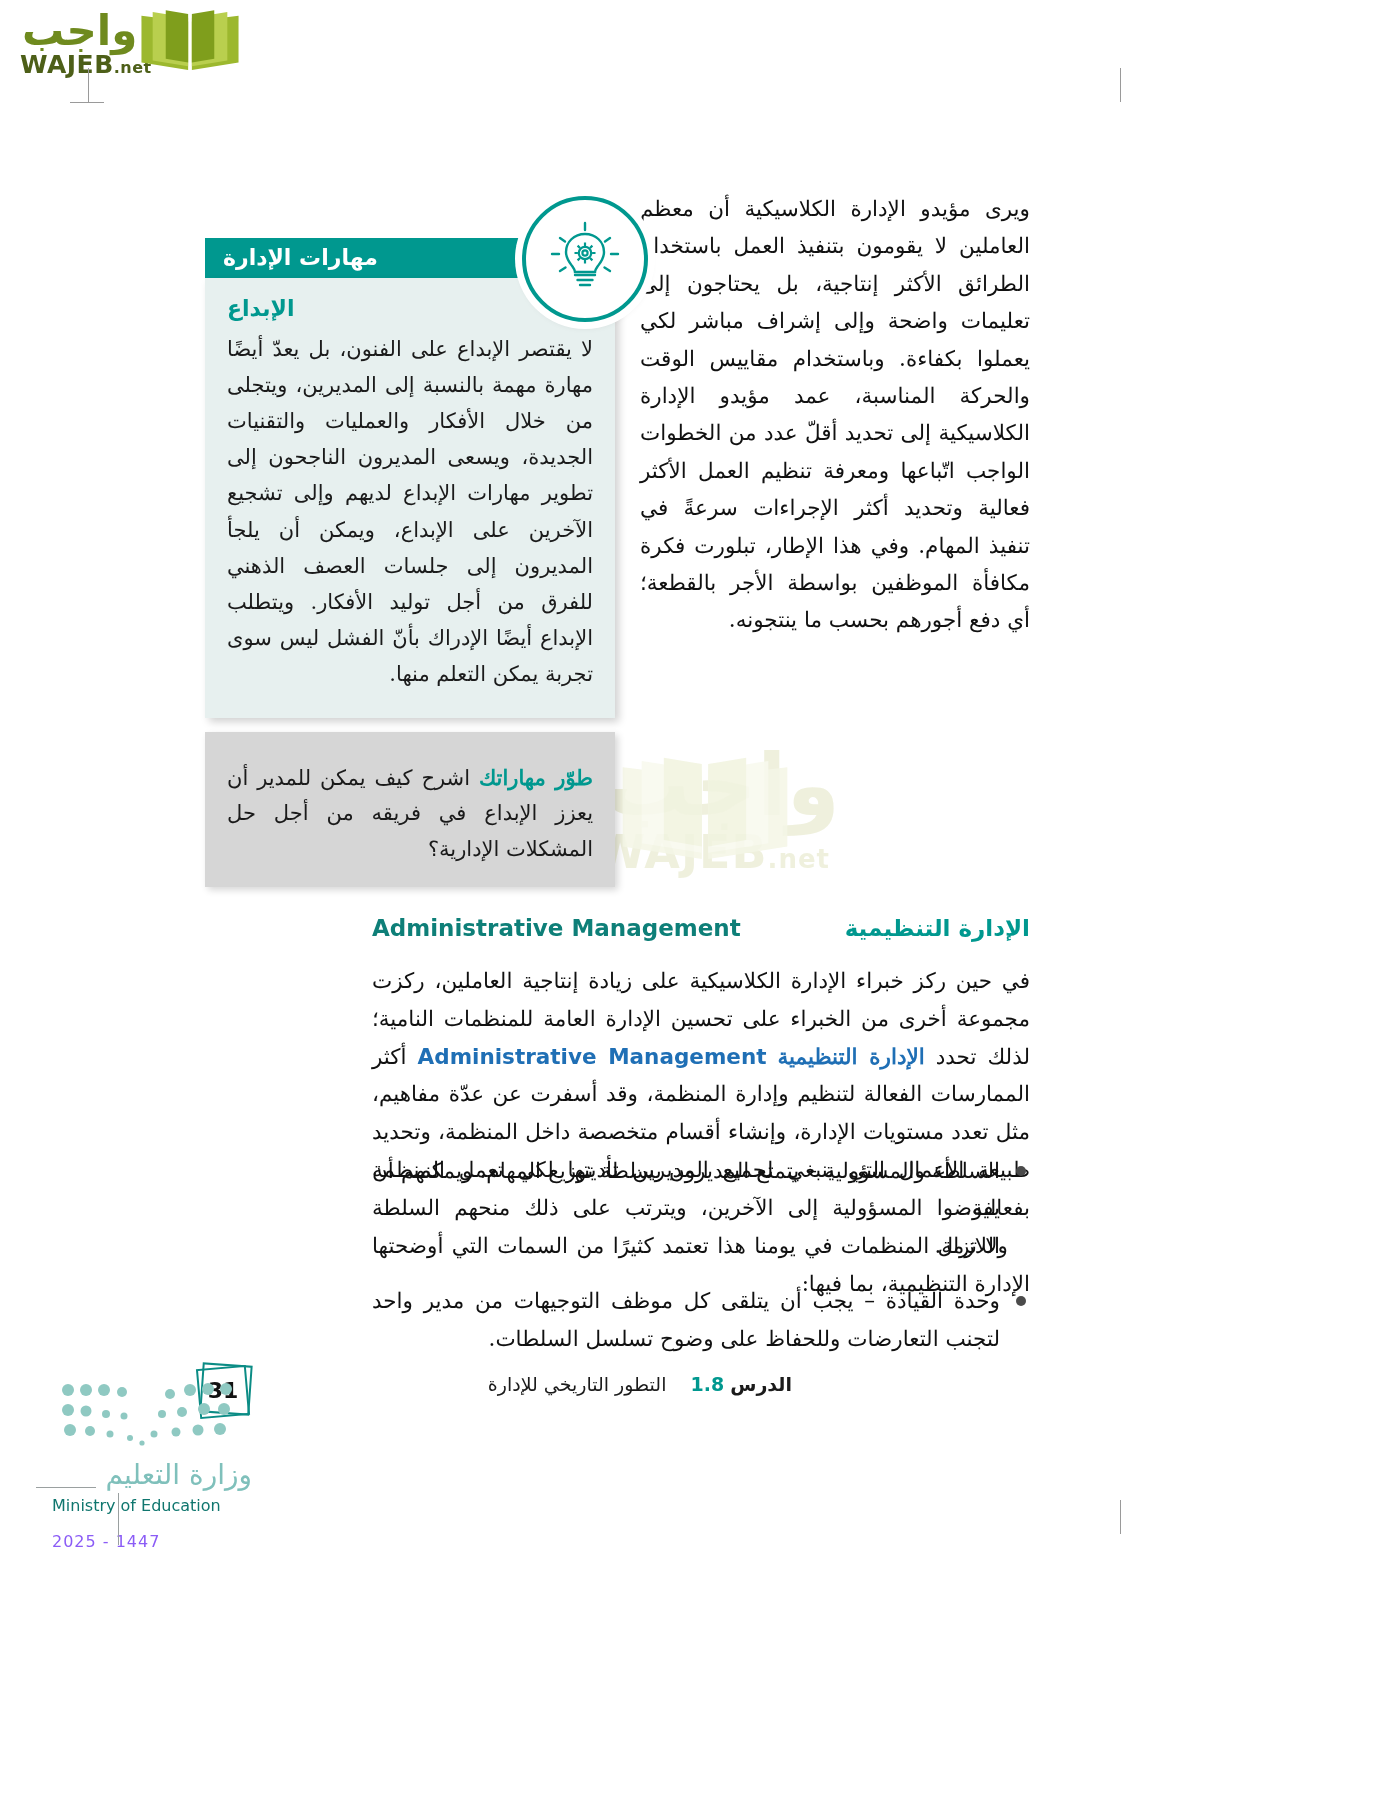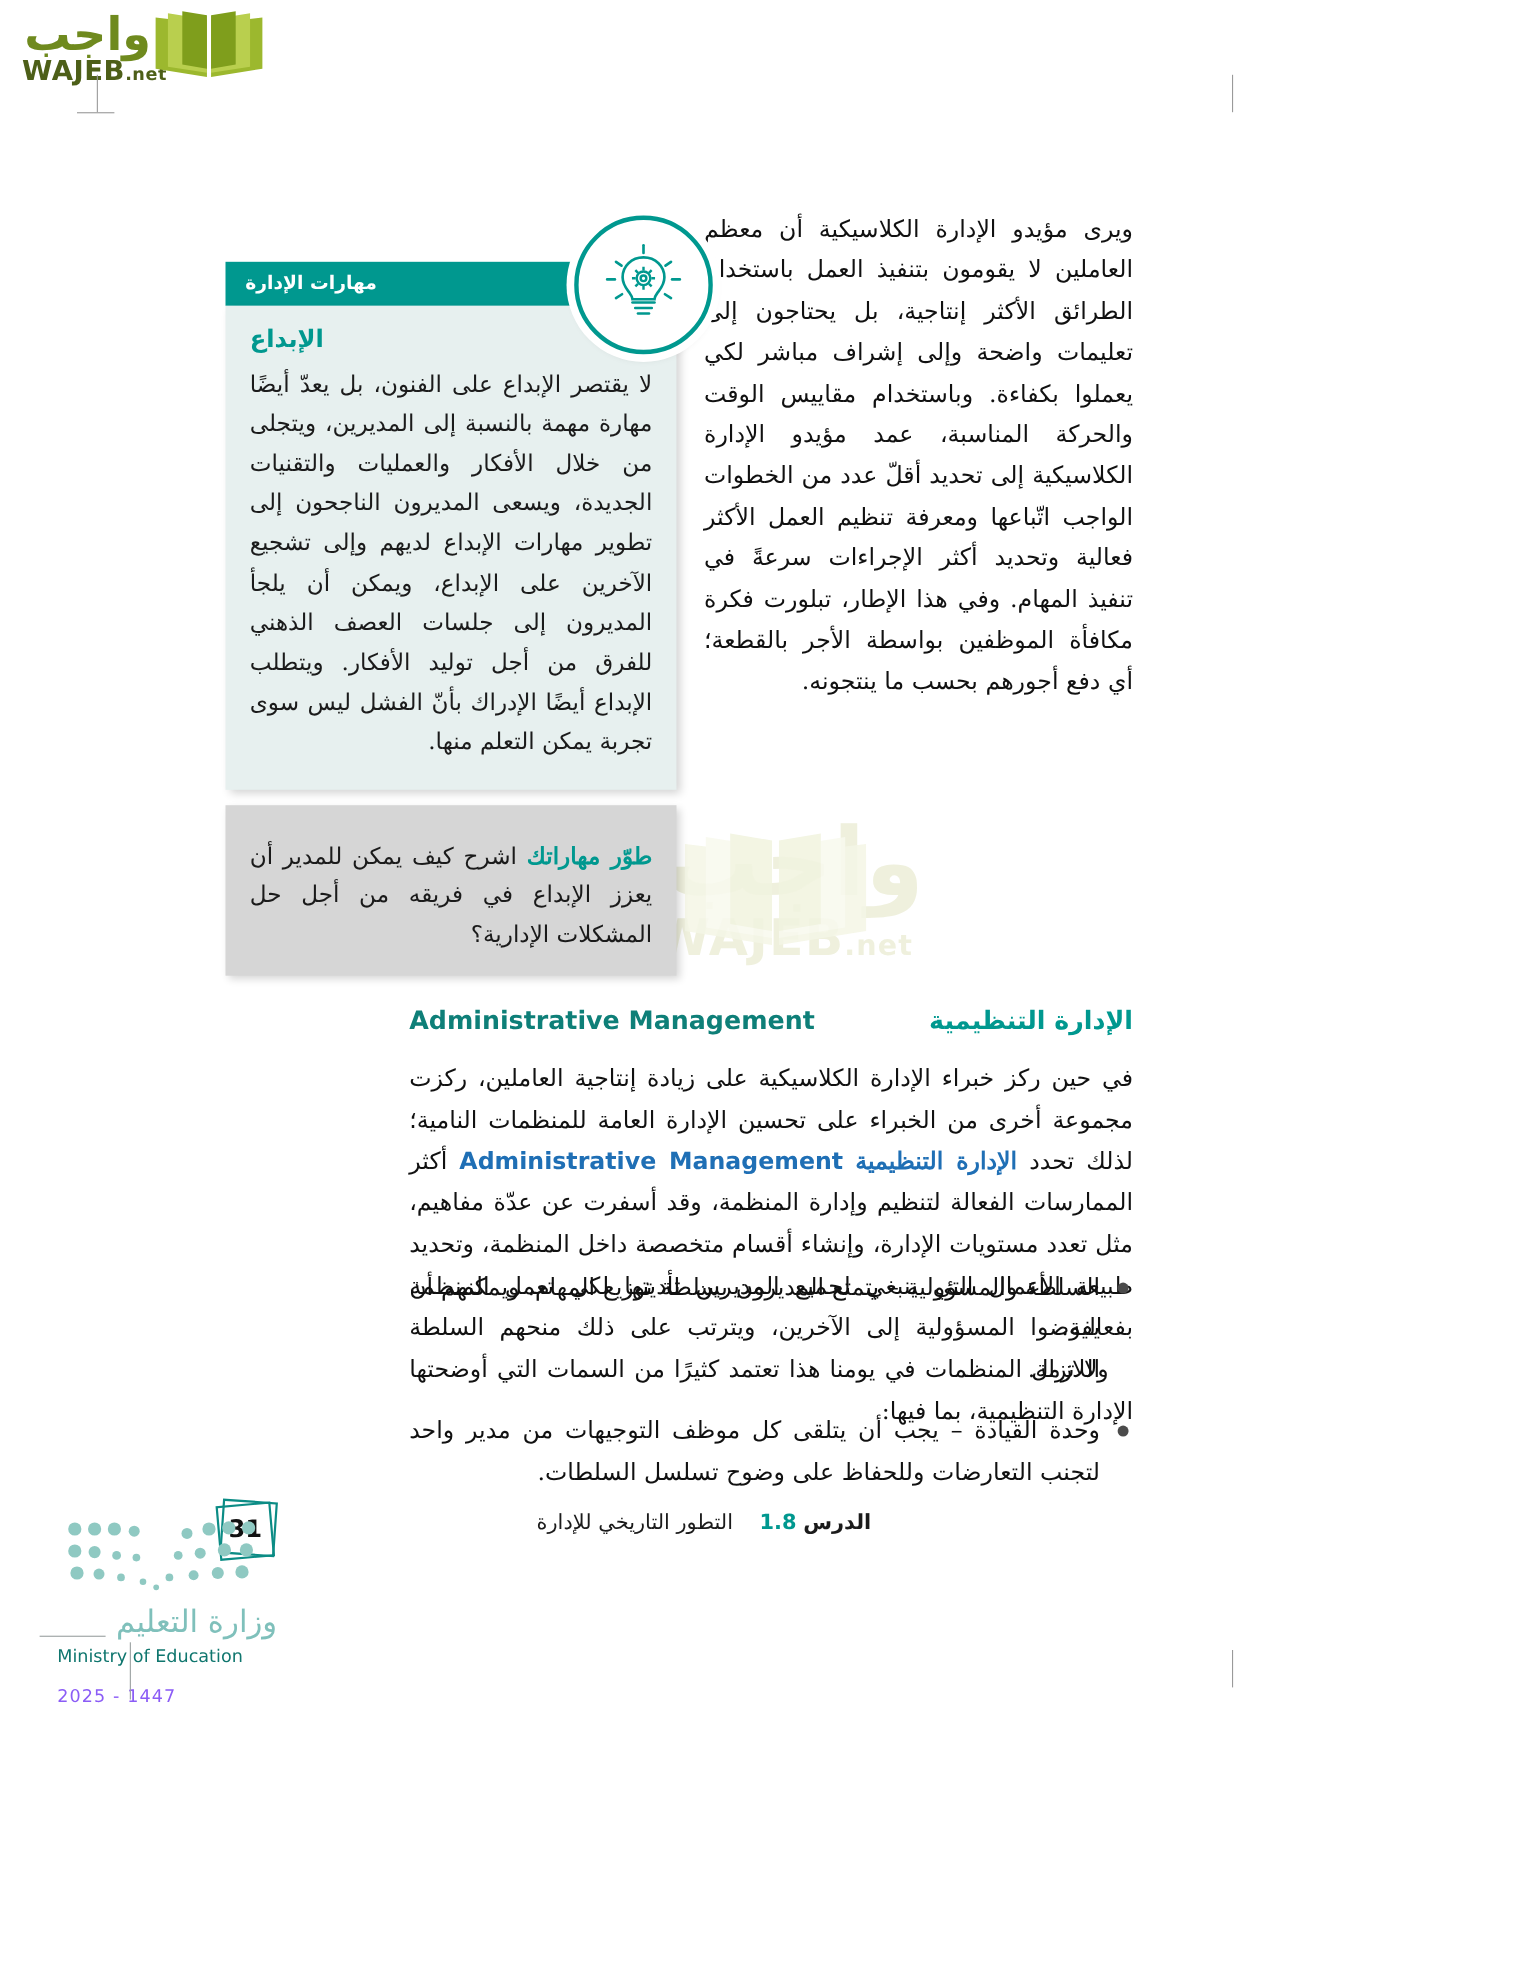--- a/index.html
+++ b/index.html
@@ -47,21 +47,21 @@
   }
   .wm-center-book{position:absolute;left:180px;top:10px;width:190px;height:130px;opacity:.9;}
 
   
   .sidebox{position:absolute;left:205px;top:238px;width:410px;}
   .sidebox-header{
     background:#00988f;color:#ffffff;
     height:40px;line-height:40px;
     padding:0 18px;
     text-align:left;
-    font-size:17px;font-weight:bold;direction:rtl;
+    font-size:22px;font-weight:bold;direction:rtl;
     box-sizing:border-box;
   }
   .sidebox-body{
     background:#e7f0ef;
     padding:18px 22px 26px 22px;
     direction:rtl;text-align:justify;
     box-shadow:4px 4px 8px rgba(0,0,0,.18);
     position:relative;
   }
   .sidebox-title{

